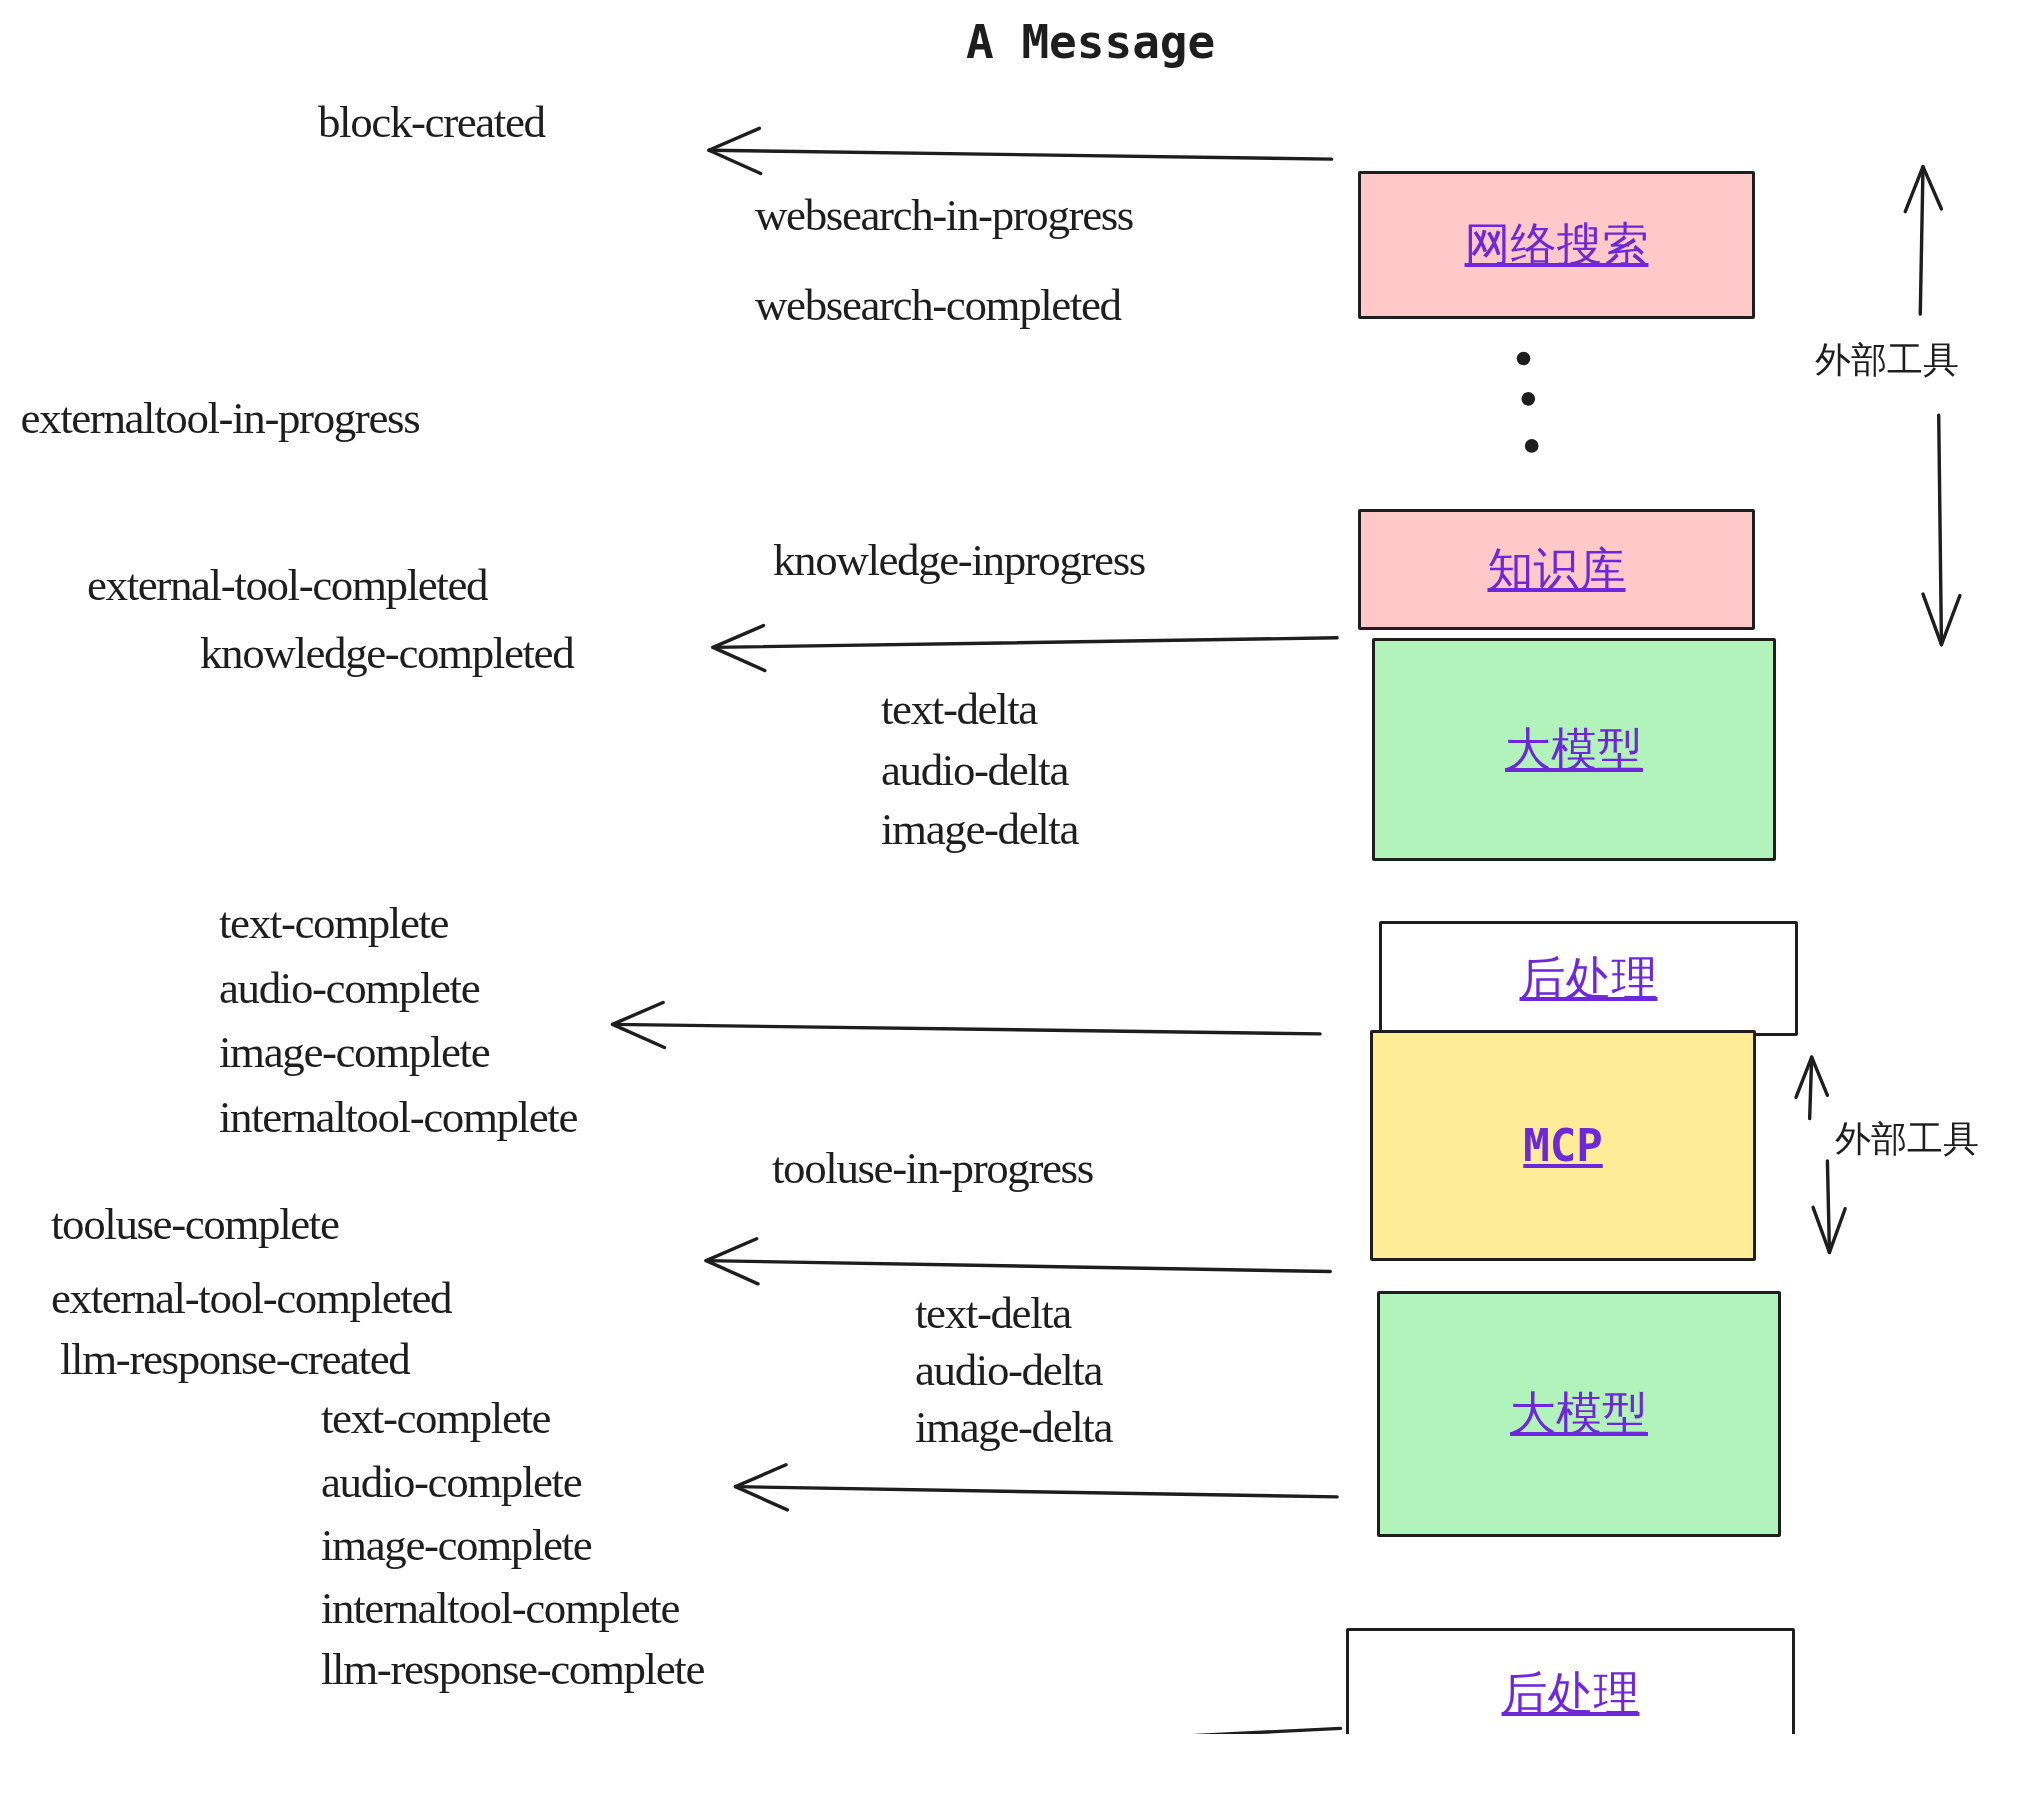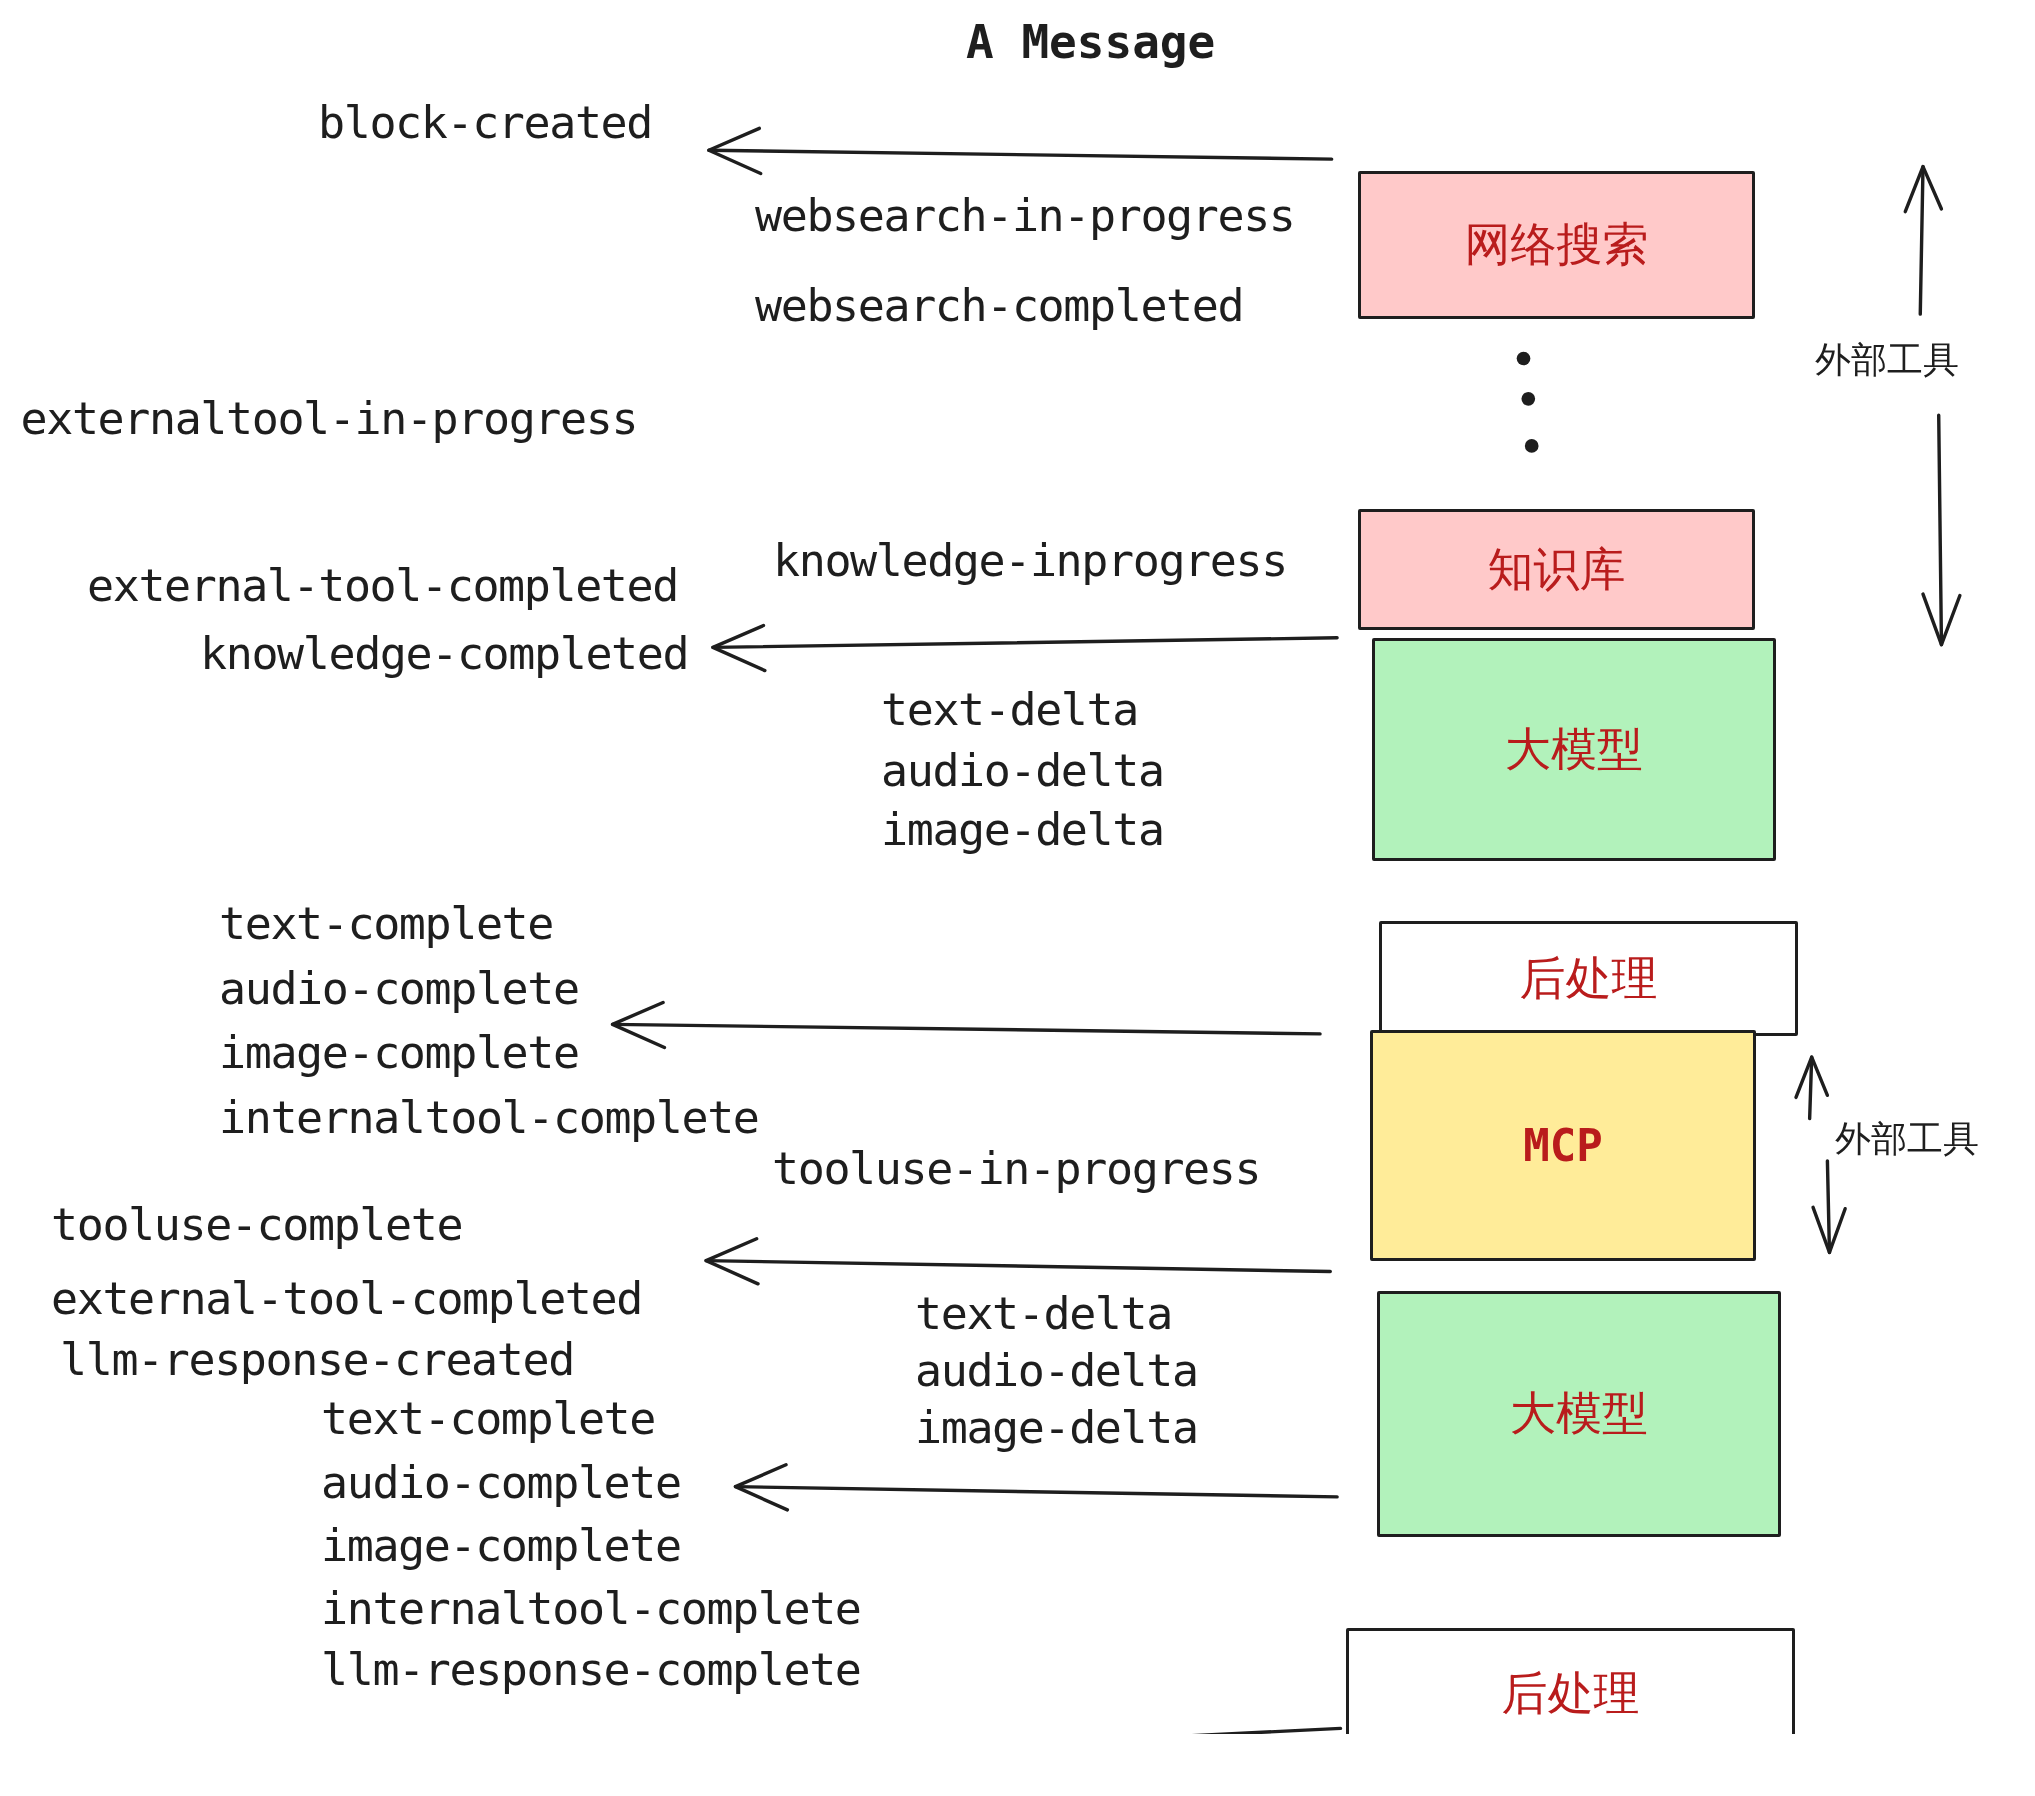--- a/index.html
+++ b/index.html
@@ -2,24 +2,24 @@
 <html style="font-size:11px"><head>
 <meta charset="utf-8">
 <style>
   html,body{margin:0;padding:0;background:#ffffff;}
   .canvas{position:relative;width:2035px;height:1734px;background:#ffffff;overflow:hidden;
           font-family:"DejaVu Sans Mono",monospace;color:#1e1e1e;padding-left:28px;}
   .overlay{position:absolute;left:0;top:0;width:2035px;height:1796px;}
   .title{position:absolute;left:966px;top:42px;transform:translateY(-50%);
          font-size:46px;font-weight:bold;white-space:nowrap;}
   .ev{position:absolute;transform:translateY(-50%);font-size:45px;line-height:49px;
-      white-space:nowrap;letter-spacing:-1.4px;}
+      white-space:nowrap;letter-spacing:-1.4px;font-family:Liberation Serif, serif;}
   .node{position:absolute;border:3.4px solid #1e1e1e;border-radius:2px;
         display:flex;align-items:center;justify-content:center;
-        font-family:"Liberation Sans","DejaVu Sans",sans-serif;font-size:46px;color:#b91c1c;}
+        font-family:"Liberation Sans","DejaVu Sans",sans-serif;font-size:46px;color:#6d28d9;text-decoration:underline;}
   .node.pink{background:#ffc9c9;}
   .node.green{background:#b2f2bb;margin-left:17px;}
   .node.yellow{background:#ffec99;}
   .node.white{background:#ffffff;margin-top:24px;}
   .node .mono{font-family:"DejaVu Sans Mono",monospace;font-weight:bold;font-size:44px;}
   .annot{position:absolute;transform:translateY(-50%);
          font-family:Liberation Sans, sans-serif;
          font-size:36px;white-space:nowrap;}
   svg line, svg path{stroke:#1e1e1e;stroke-width:5;fill:none;stroke-linecap:round;stroke-linejoin:round;}
   svg circle{fill:#1e1e1e;stroke:none;}

